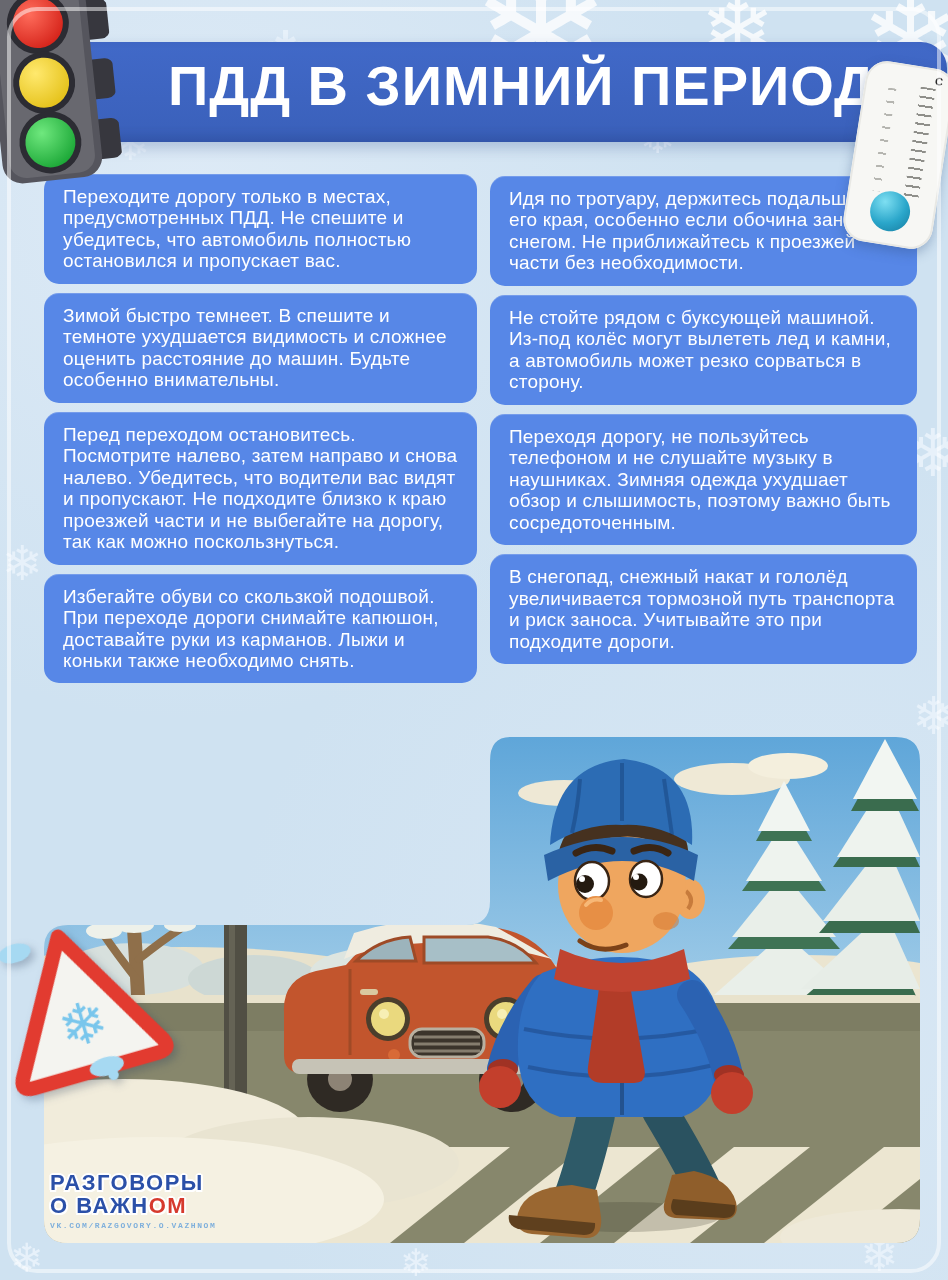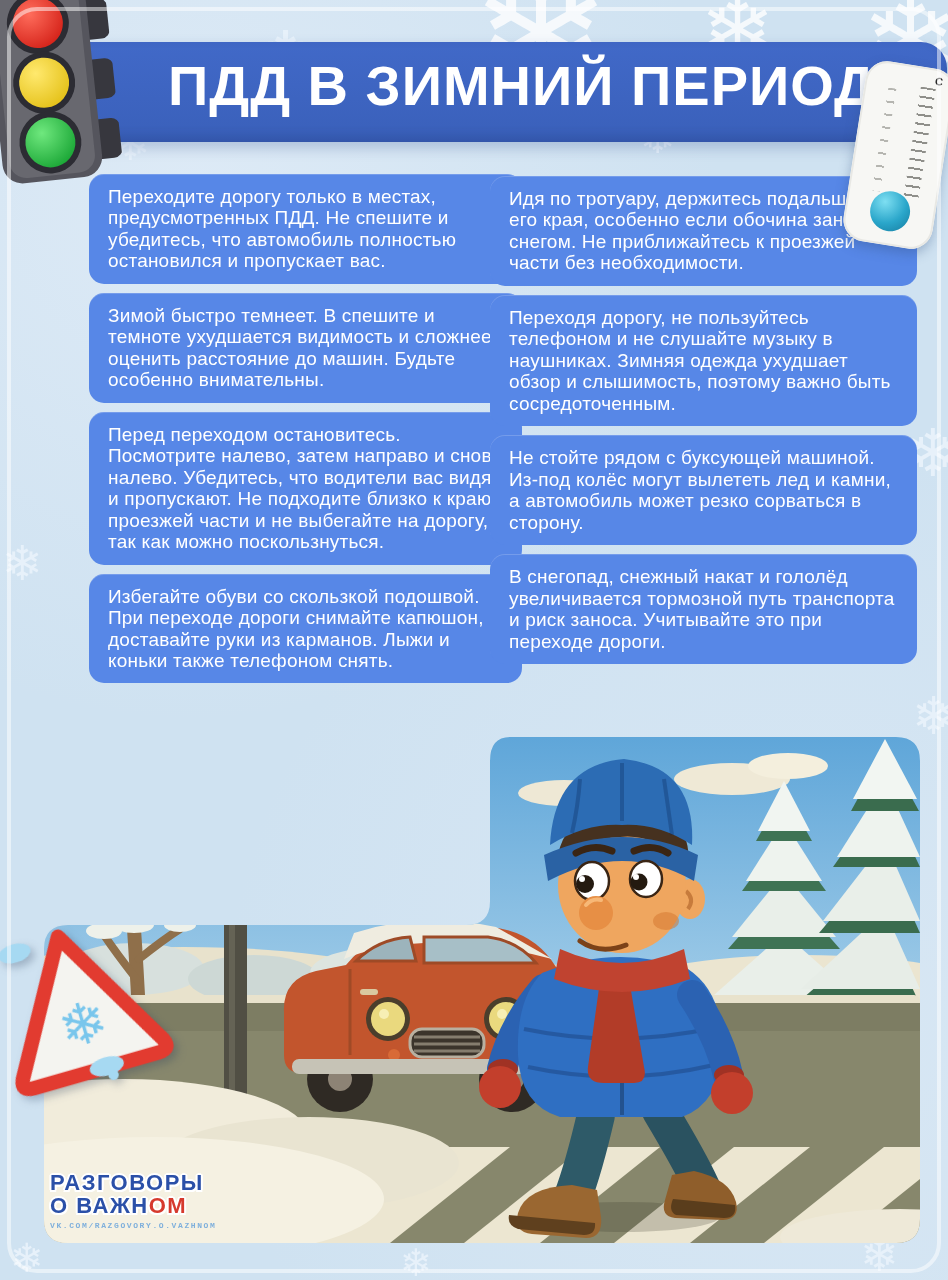--- a/index.html
+++ b/index.html
@@ -42,21 +42,21 @@
   .thermo-ticks{position:absolute; left:56px; top:20px; width:15px; height:112px;
     background:repeating-linear-gradient(to bottom,#8f8f8a 0 2px, transparent 2px 9px);}
   .thermo-ticks2{position:absolute; left:24px; top:26px; width:8px; height:104px;
     background:repeating-linear-gradient(to bottom,#b5b5b0 0 2px, transparent 2px 13px);}
   .thermo-bulb{position:absolute; left:50%; transform:translateX(-50%); top:128px; width:40px; height:40px; border-radius:50%;
     background:radial-gradient(circle at 34% 28%, #7edff2 0%, #2aa6ca 55%, #157a9e 100%);}
   .thermo-label{position:absolute; right:13px; top:6px; font-size:11px; font-weight:bold; color:#2a2a2a;}
 
   
   .col{position:absolute; display:flex; flex-direction:column; gap:9px; z-index:3;}
-  .col.left{left:44px; top:174px; width:433px;margin-left:45px;}
+  .col.left{left:44px; top:174px; width:433px;}
   .col.right{left:490px; top:176px; width:427px;}
   .card{
     background:#5787e7; border-radius:15px; color:#ffffff;
     padding:12px 19px; font-size:19px; line-height:1.13; letter-spacing:.2px;
     box-shadow:inset 0 1px 0 rgba(255,255,255,.18);
   }
 
   
   .illustration{position:absolute; left:44px; top:737px; width:876px; height:506px; z-index:2;}
 
@@ -133,28 +133,28 @@
     <div class="thermo-tube"></div>
     <div class="thermo-ticks"></div>
     <div class="thermo-ticks2"></div>
     <div class="thermo-bulb"></div>
   </div>
 
   <div class="col left">
     <div class="card">Переходите дорогу только в местах, предусмотренных ПДД. Не спешите и убедитесь, что автомобиль полностью остановился и пропускает вас.</div>
     <div class="card">Зимой быстро темнеет. В спешите и темноте ухудшается видимость и сложнее оценить расстояние до машин. Будьте особенно внимательны.</div>
     <div class="card">Перед переходом остановитесь. Посмотрите налево, затем направо и снова налево. Убедитесь, что водители вас видят и пропускают. Не подходите близко к краю проезжей части и не выбегайте на дорогу, так как можно поскользнуться.</div>
-    <div class="card">Избегайте обуви со скользкой подошвой. При переходе дороги снимайте капюшон, доставайте руки из карманов. Лыжи и коньки также телефоном снять.</div>
+    <div class="card">Избегайте обуви со скользкой подошвой. При переходе дороги снимайте капюшон, доставайте руки из карманов. Лыжи и коньки также необходимо снять.</div>
   </div>
 
   <div class="col right">
     <div class="card">Идя по тротуару, держитесь подальше от его края, особенно если обочина занесена снегом. Не приближайтесь к проезжей части без необходимости.</div>
+    <div class="card">Не стойте рядом с буксующей машиной. Из-под колёс могут вылететь лед и камни, а автомобиль может резко сорваться в сторону.</div>
     <div class="card">Переходя дорогу, не пользуйтесь телефоном и не слушайте музыку в наушниках. Зимняя одежда ухудшает обзор и слышимость, поэтому важно быть сосредоточенным.</div>
-    <div class="card">Не стойте рядом с буксующей машиной. Из-под колёс могут вылететь лед и камни, а автомобиль может резко сорваться в сторону.</div>
-    <div class="card">В снегопад, снежный накат и гололёд увеличивается тормозной путь транспорта и риск заноса. Учитывайте это при переходе дороги.</div>
+    <div class="card">В снегопад, снежный накат и гололёд увеличивается тормозной путь транспорта и риск заноса. Учитывайте это при подходите дороги.</div>
   </div>
 
   <svg class="illustration" viewBox="0 0 876 506">
     <defs>
       <clipPath id="lshape">
         <path d="M466 0 H852 Q876 0 876 24 V482 Q876 506 852 506 H24 Q0 506 0 482 V212 Q0 188 24 188 H422 Q446 188 446 164 V24 Q446 0 466 0 Z"></path>
       </clipPath>
       <linearGradient id="sky" x1="0" y1="0" x2="0" y2="1">
         <stop offset="0" stop-color="#5fa6d9"></stop>
           <stop offset="1" stop-color="#a9d1ea"></stop>

